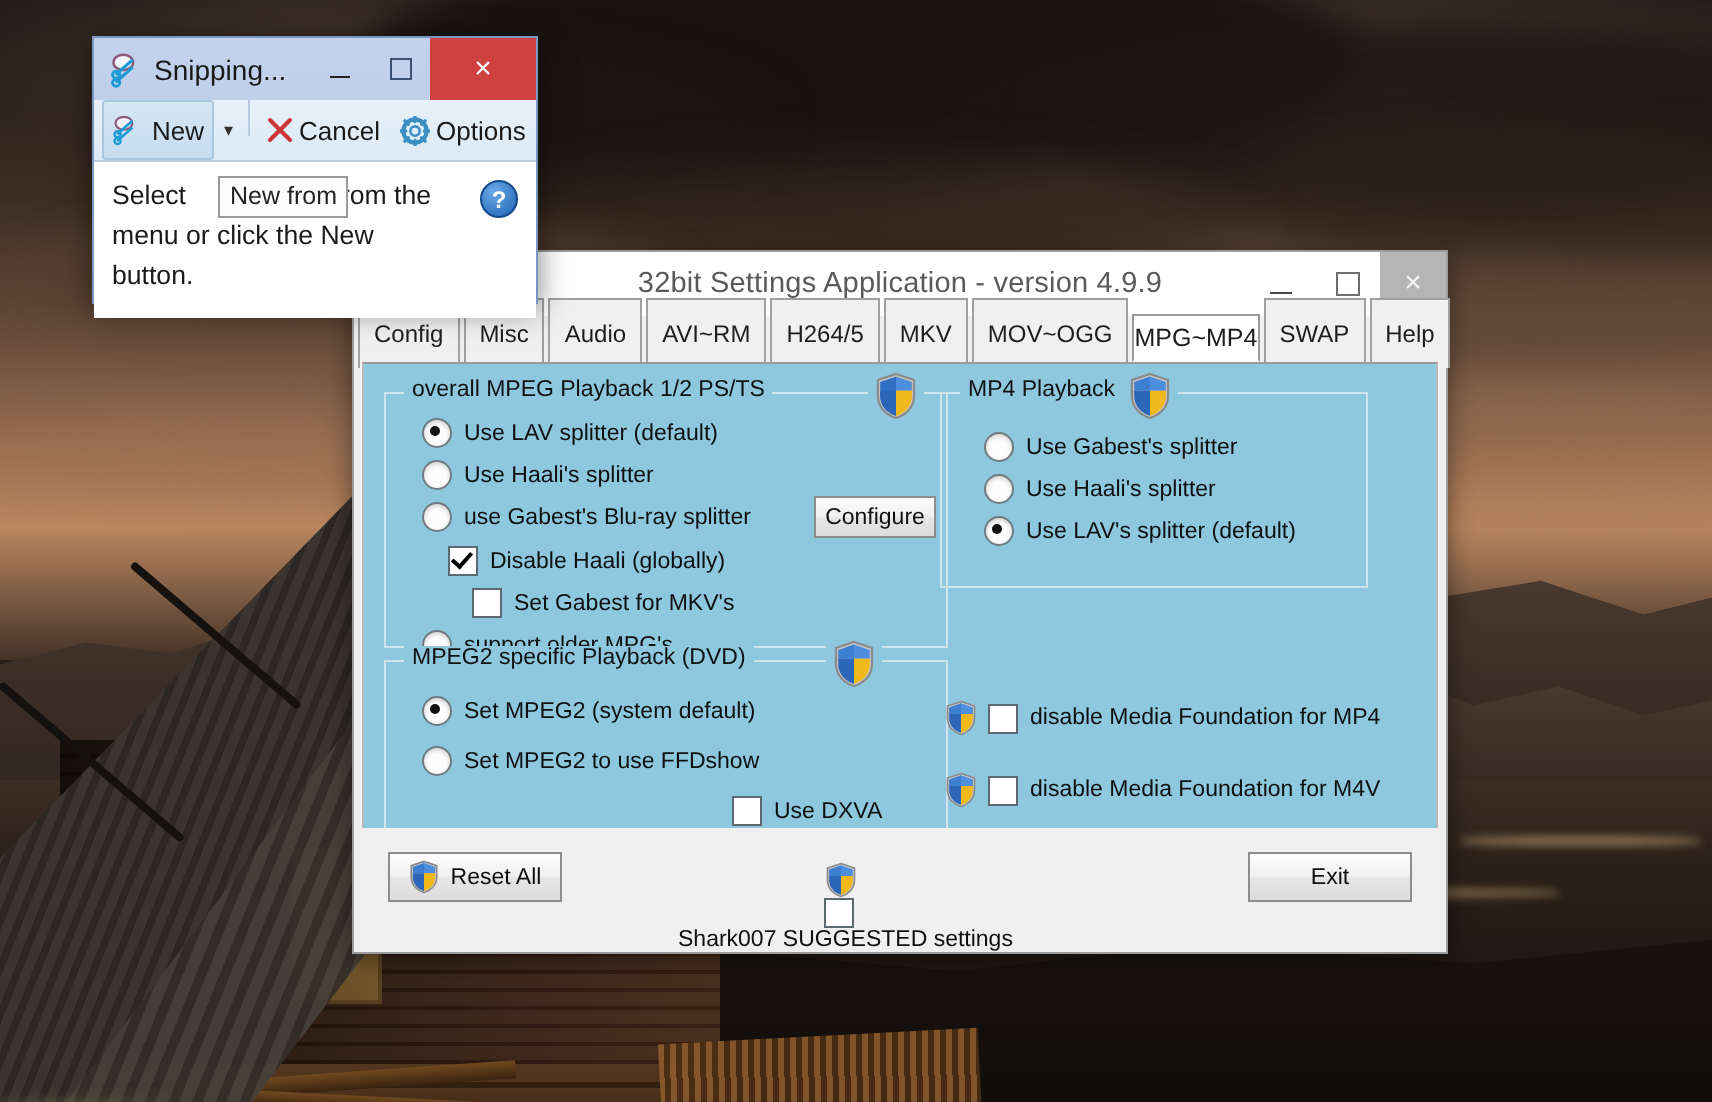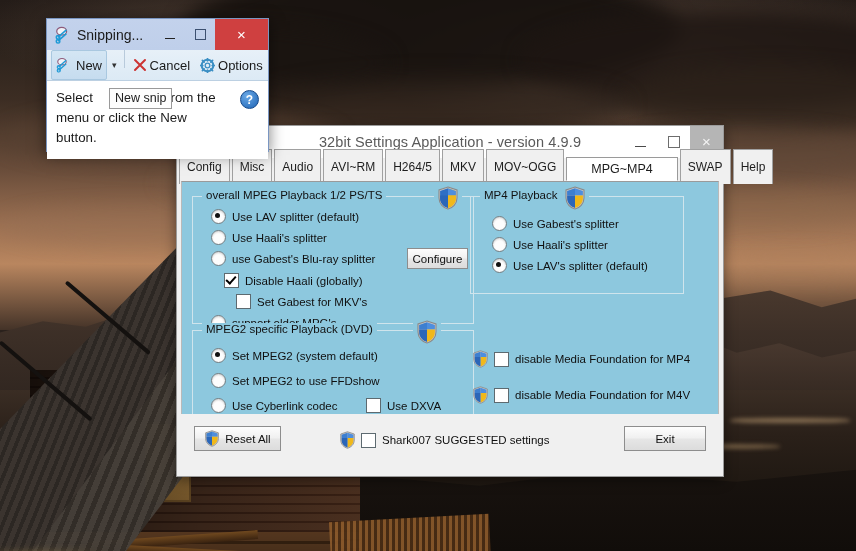--- a/index.html
+++ b/index.html
@@ -169,21 +169,21 @@
     height:20px;margin-right:2px;padding:17px 7px;
     display:flex;align-items:center;justify-content:center;
     font-size:12px;color:#1d1d1d;
     background:#f0f0f0;
     border:1px solid #a0a0a0;border-bottom:none;
     position:relative;top:3px;
   }
   .tab.active{
     height:24px;top:0;background:#ffffff;
     border:1px solid #9a9a9a;border-bottom:1px solid #ffffff;
-    z-index:3;font-size:12.5px;padding:0 24px;
+    z-index:3;font-size:12.5px;padding:0 0;
   }
 
   
   #tabpanel{
     position:relative;margin:0 4px;height:254px;
     background:#8dc8de;
     border:1px solid #b9b9b9;
     border-top:1px solid #9a9a9a;
   }
 
@@ -432,24 +432,20 @@
       </span>
 
       <div class="opt" style="left:18px;top:17px;">
         <span class="radio on"></span>
         <span>Set MPEG2 (system default)</span>
       </div>
       <div class="opt" style="left:18px;top:42px;">
         <span class="radio"></span>
         <span>Set MPEG2 to use FFDshow</span>
       </div>
-      <div class="opt" style="left:18px;top:67px;">
-        <span class="radio"></span>
-        <span>Use Cyberlink codec</span>
-      </div>
       <div class="opt" style="left:173px;top:67px;">
         <span class="cbx"></span>
         <span>Use DXVA</span>
       </div>
     </div>
 
     <div class="opt" style="left:290px;top:168px;">
       <span style="margin-right:5px;display:flex;">
         <svg class="shield" width="17" height="18" viewBox="0 0 22 24">
           <path d="M11 1 L20 4 V12 C20 18 15.5 21.8 11 23 C6.5 21.8 2 18 2 12 V4 Z" fill="#c9c9c9"></path>
@@ -485,21 +481,21 @@
         <path d="M11 1 L20 4 V12 C20 18 15.5 21.8 11 23 C6.5 21.8 2 18 2 12 V4 Z" fill="#c9c9c9"></path>
         <path d="M11 2.2 L18.9 5 V9.4 H11 Z" fill="#4e8ede"></path>
         <path d="M11 9.4 H18.9 V12 C18.9 17.3 15 20.8 11 21.9 Z" fill="#f0b81a"></path>
         <path d="M3.1 5 L11 2.2 V9.4 H3.1 Z" fill="#3d7fd0"></path>
         <path d="M3.1 9.4 H11 V21.9 C7 20.8 3.1 17.3 3.1 12 Z" fill="#2b66b8"></path>
         <path d="M11 1 L20 4 V12 C20 18 15.5 21.8 11 23 C6.5 21.8 2 18 2 12 V4 Z" fill="none" stroke="#8a8a8a" stroke-width="1.1"></path>
       </svg>
       <span>Reset All</span>
     </div>
 
-    <div style="position:absolute;left:162px;top:17px;display:flex;align-items:center;font-size:11.5px;color:#101010;">
+    <div style="position:absolute;left:162px;top:17px;display:flex;align-items:center;font-size:11.5px;color:#101010;flex-direction:column;">
       <span style="margin-right:5px;display:flex;">
         <svg class="shield" width="17" height="18" viewBox="0 0 22 24">
           <path d="M11 1 L20 4 V12 C20 18 15.5 21.8 11 23 C6.5 21.8 2 18 2 12 V4 Z" fill="#c9c9c9"></path>
           <path d="M11 2.2 L18.9 5 V9.4 H11 Z" fill="#4e8ede"></path>
           <path d="M11 9.4 H18.9 V12 C18.9 17.3 15 20.8 11 21.9 Z" fill="#f0b81a"></path>
           <path d="M3.1 5 L11 2.2 V9.4 H3.1 Z" fill="#3d7fd0"></path>
           <path d="M3.1 9.4 H11 V21.9 C7 20.8 3.1 17.3 3.1 12 Z" fill="#2b66b8"></path>
           <path d="M11 1 L20 4 V12 C20 18 15.5 21.8 11 23 C6.5 21.8 2 18 2 12 V4 Z" fill="none" stroke="#8a8a8a" stroke-width="1.1"></path>
         </svg>
       </span>
@@ -564,16 +560,16 @@
     </div>
   </div>
 
   <div id="snip-body">
     <div>
       <span>Select</span>
       <span style="display:inline-block;width:59px;"></span><span>e from the</span><br>
       <span>menu or click the New</span><br>
       <span>button.</span>
     </div>
-    <div id="snip-tooltip">New snip</div>
+    <div id="snip-tooltip">New from</div>
     <div id="snip-help">?</div>
   </div>
 </div>
 
 </body></html>

